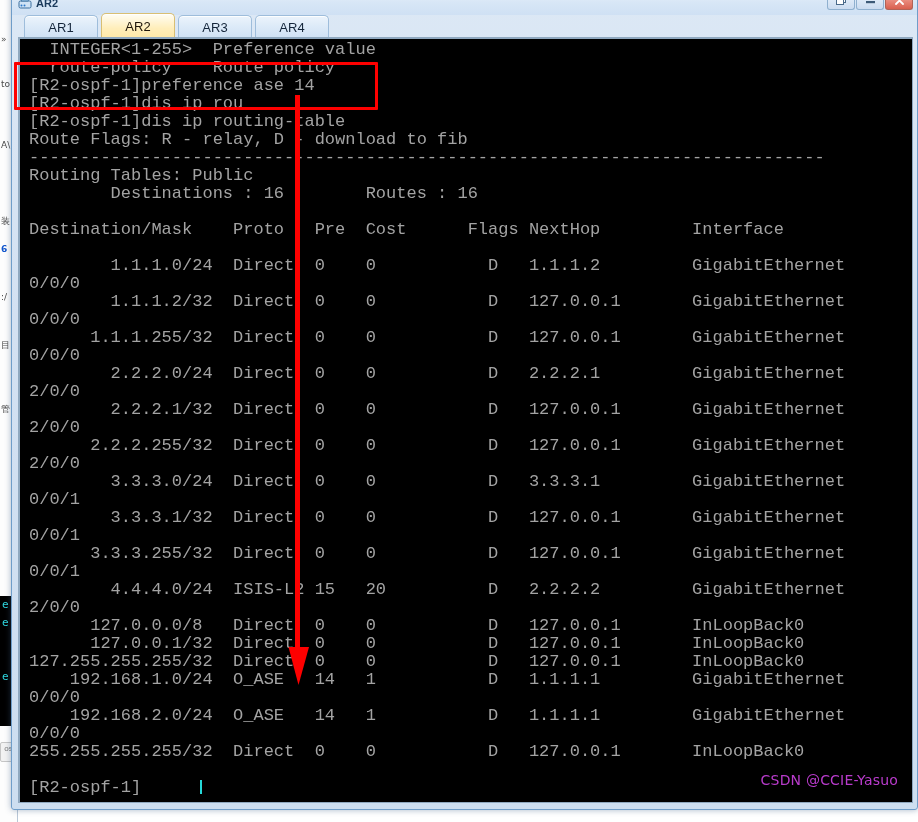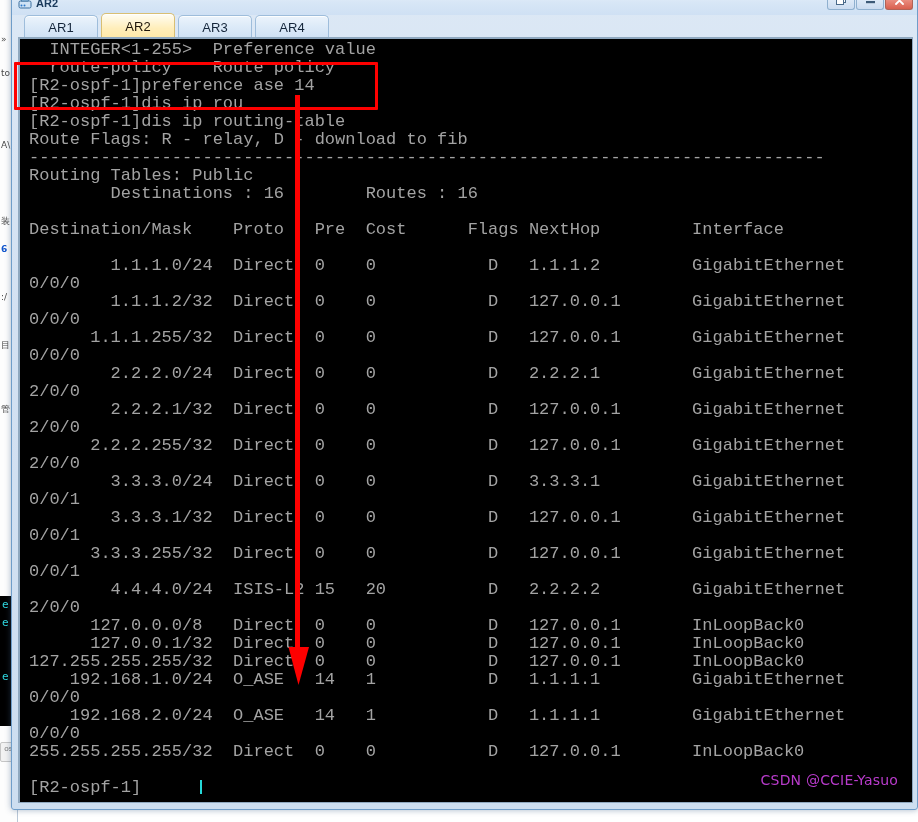--- a/index.html
+++ b/index.html
@@ -196,21 +196,21 @@
 </head>
 <body>
 
 <div id="root">
 
   <div class="bg-desktop"></div>
 
   <div class="bg-left-panel"></div>
 
   <div class="bg-left-strip" style="top:34px;">»</div>
-  <div class="bg-left-strip" style="top:68px;">to</div>
+  <div class="bg-left-strip" style="top:79px;">to</div>
   <div class="bg-left-strip" style="top:140px;">A\</div>
   <div class="bg-left-strip" style="top:216px;">装</div>
   <div class="bg-left-strip" style="top:244px;color:#1155cc;font-weight:bold;">6</div>
   <div class="bg-left-strip" style="top:292px;">:/</div>
   <div class="bg-left-strip" style="top:340px;">目</div>
   <div class="bg-left-strip" style="top:404px;">管</div>
 
   <div class="bg-dark-strip" style="top:596px;height:130px;">
     <div style="padding-left:2px;">e</div>
     <div style="padding-left:2px;">e</div>

